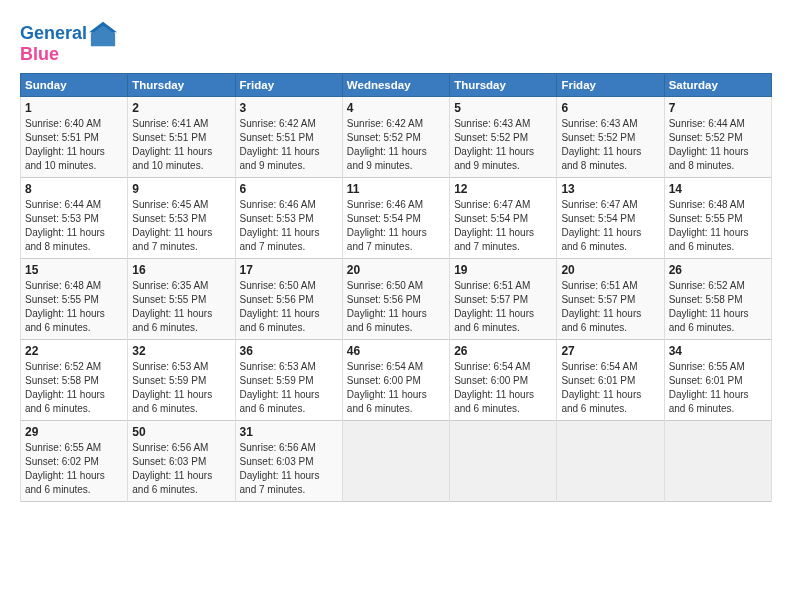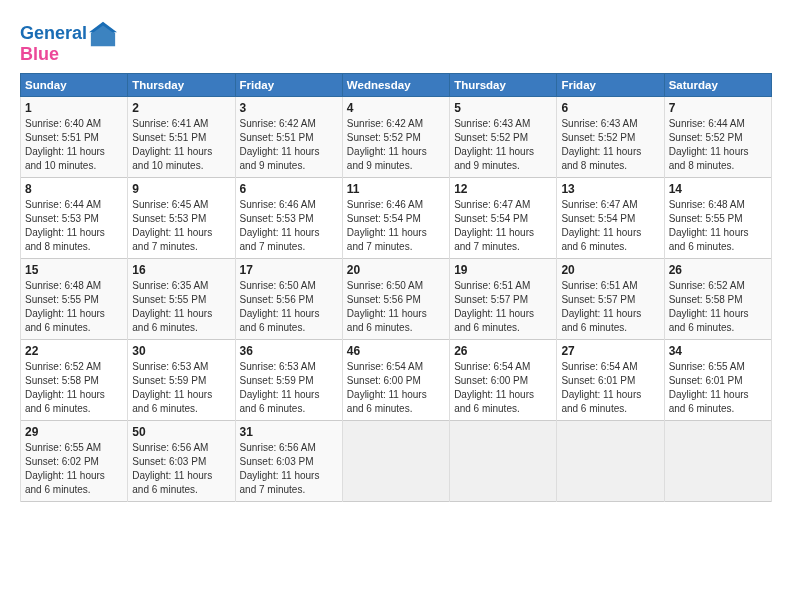--- a/index.html
+++ b/index.html
@@ -294,21 +294,21 @@
         </tr>
         <tr>
           <td>
             <span class="day-num">22</span>
             <div class="day-info" style="white-space: pre-line;">Sunrise: 6:52 AM
 Sunset: 5:58 PM
 Daylight: 11 hours
 and 6 minutes.</div>
           </td>
           <td>
-            <span class="day-num">30</span>
+            <span class="day-num">32</span>
             <div class="day-info" style="white-space: pre-line;">Sunrise: 6:53 AM
 Sunset: 5:59 PM
 Daylight: 11 hours
 and 6 minutes.</div>
           </td>
           <td>
             <span class="day-num">36</span>
             <div class="day-info" style="white-space: pre-line;">Sunrise: 6:53 AM
 Sunset: 5:59 PM
 Daylight: 11 hours

